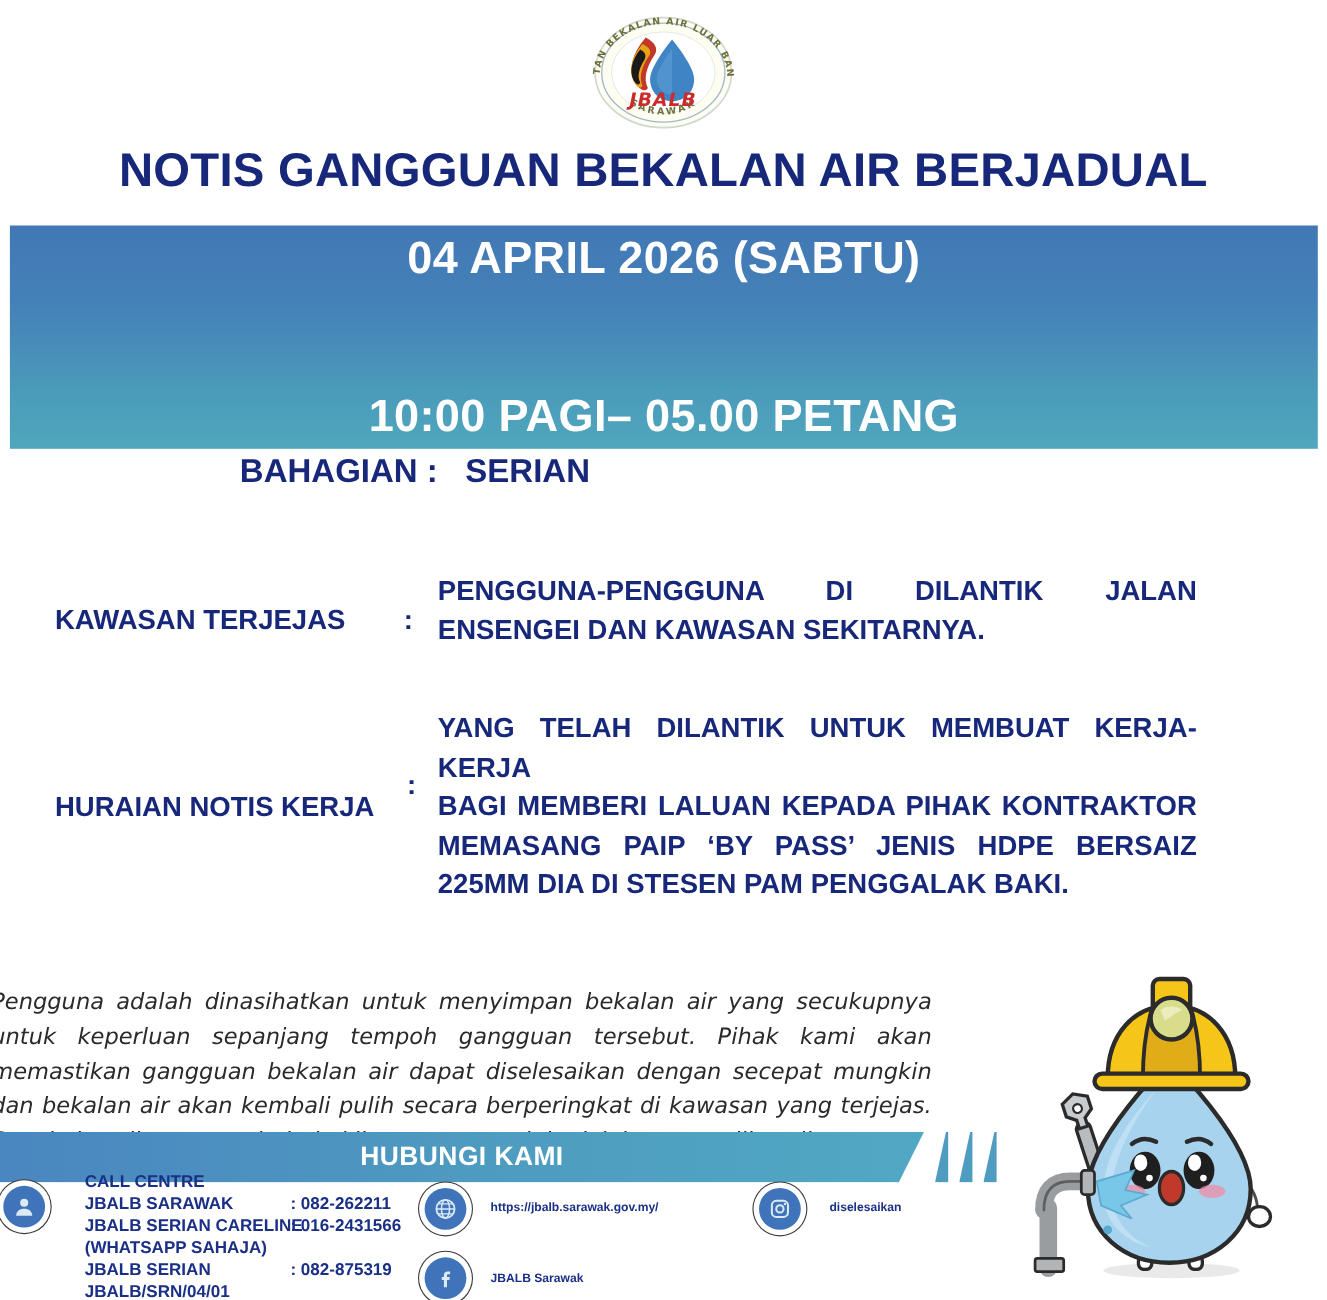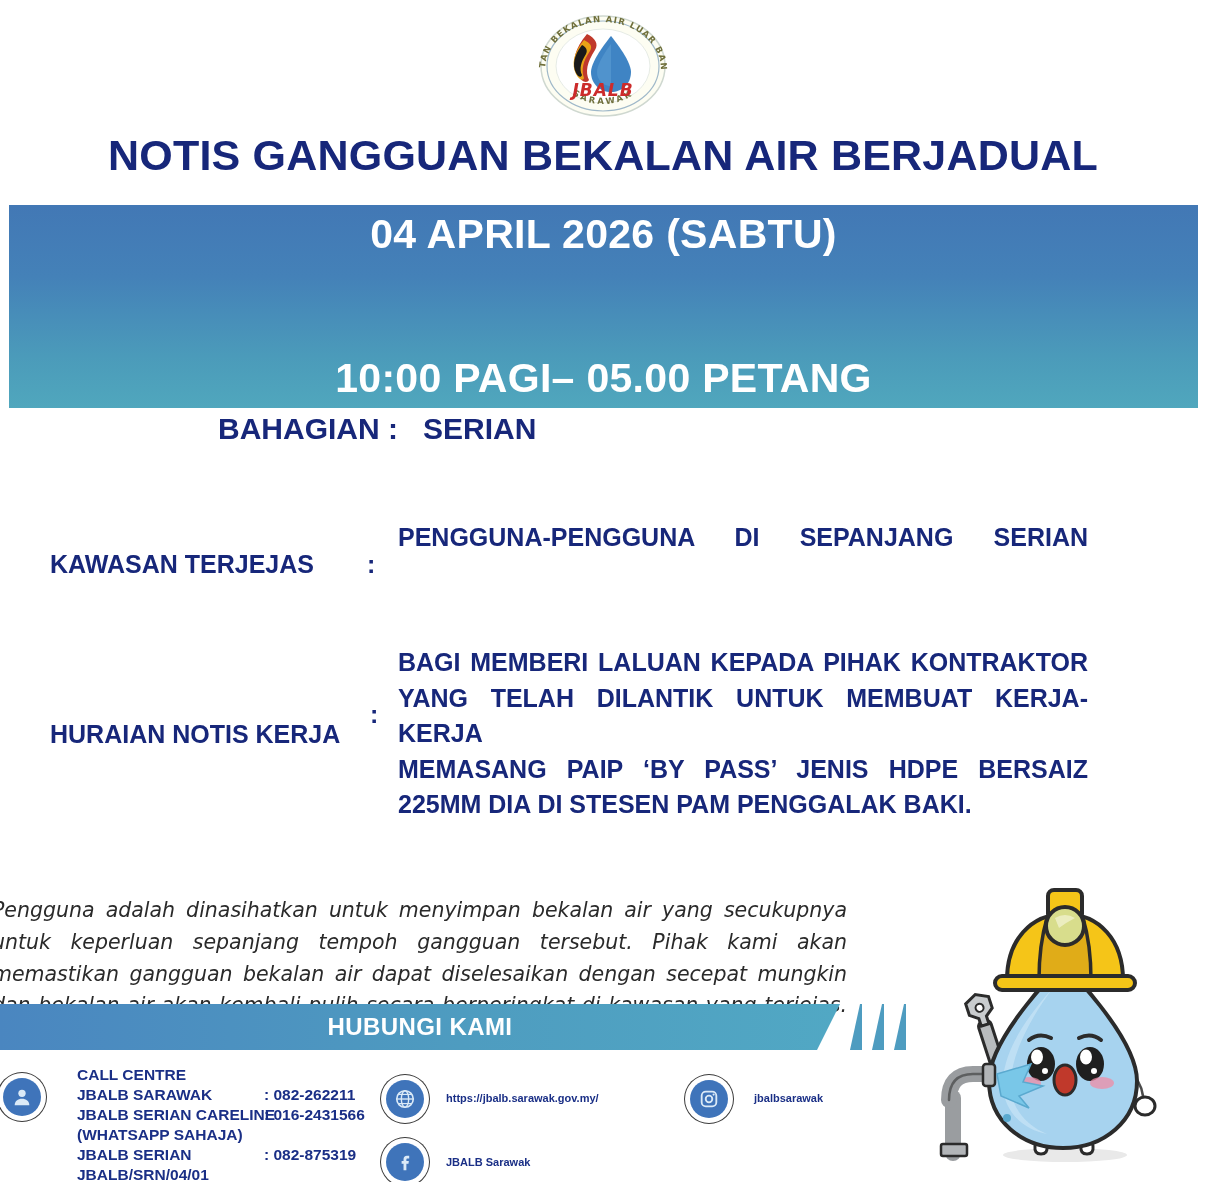--- a/index.html
+++ b/index.html
@@ -108,21 +108,21 @@
     font-size: 20.5px;
     line-height: 1.55;
     color: #2a2a2a;
     text-align: justify;
     text-align-last: left;
   }
 
   
   .hubungi-wrap {
     position: absolute;
-    left: 0; top: 1004px;
+    left: 0; top: 1029px;
     width: 910px; height: 46px; text-decoration: underline;
   }
   .hubungi-bar {
     position: absolute;
     left: 0; top: 0;
     width: 840px; height: 46px;
     background: linear-gradient(to right, #4a86c0 0%, #4e9cc0 55%, #51a8c4 100%);
     clip-path: polygon(0 0, 840px 0, 817px 46px, 0 46px);
   }
   .hubungi-text {
@@ -220,30 +220,31 @@
       <span>BAHAGIAN :</span>
       <span>&nbsp;</span>
       <span>SERIAN</span>
     </div>
   </div>
 
   <div class="detail-row" id="row-kawasan">
     <div class="detail-label" style="left:50px; top:30px;">KAWASAN TERJEJAS</div>
     <div class="detail-colon" style="left:367px; top:30px;">:</div>
     <div class="detail-value" style="left:398px; top:0px;">
-      <div class="just">PENGGUNA-PENGGUNA  DI  SEPANJANG  SERIAN</div>
+      <div class="just">PENGGUNA-PENGGUNA  DI  DILANTIK  JALAN</div>
+      <div>ENSENGEI DAN KAWASAN SEKITARNYA.</div>
     </div>
   </div>
 
   <div class="detail-row" id="row-huraian">
     <div class="detail-label" style="left:50px; top:55px;margin-top:20px;">HURAIAN NOTIS KERJA</div>
     <div class="detail-colon" style="left:370px; top:55px;">:</div>
     <div class="detail-value" style="left:398px; top:0px;">
+      <div class="just">YANG TELAH DILANTIK UNTUK MEMBUAT KERJA-KERJA</div>
       <div class="just">BAGI  MEMBERI  LALUAN  KEPADA  PIHAK  KONTRAKTOR</div>
-      <div class="just">YANG TELAH DILANTIK UNTUK MEMBUAT KERJA-KERJA</div>
       <div class="just">MEMASANG  PAIP  ‘BY  PASS’    JENIS  HDPE  BERSAIZ</div>
       <div>225MM DIA DI STESEN PAM PENGGALAK BAKI.</div>
     </div>
   </div>
 
   <div class="advisory">Pengguna adalah dinasihatkan untuk menyimpan bekalan air yang secukupnya untuk keperluan sepanjang tempoh gangguan tersebut. Pihak kami akan memastikan gangguan bekalan air dapat diselesaikan dengan secepat mungkin dan bekalan air akan kembali pulih secara berperingkat di kawasan yang terjejas. Segala kesulitan yang timbul akibat gangguan ini adalah sangat dikesali.</div>
 
   <div class="hubungi-wrap">
     <div class="hubungi-bar"></div>
     <div class="hubungi-text">HUBUNGI KAMI</div>
@@ -304,21 +305,21 @@
     </div>
 
     <div class="contact-item">
       <div class="circ-icon" style="left:690px; top:20px;">
         <svg width="22" height="22" viewBox="0 0 24 24">
           <rect x="4" y="4" width="16" height="16" rx="4.5" fill="none" stroke="#dbeaf7" stroke-width="2"></rect>
           <circle cx="12" cy="12" r="3.6" fill="none" stroke="#dbeaf7" stroke-width="2"></circle>
           <circle cx="17" cy="7.2" r="1.2" fill="#dbeaf7"></circle>
         </svg>
       </div>
-      <div class="contact-text" style="left:754px; top:32px;">jbalbsarawak</div>
+      <div class="contact-text" style="left:754px; top:32px;">diselesaikan</div>
     </div>
   </div>
 
   <svg class="mascot" viewBox="0 0 255 300">
 
     <ellipse cx="130" cy="287" rx="62" ry="7" fill="#e9e9e9"></ellipse>
 
     <path d="M106 250 L100 278 Q99 286 106 286 Q113 286 112 278 L114 250 Z" fill="#ffffff" stroke="#2b2b2b" stroke-width="3"></path>
     <path d="M152 250 L158 278 Q159 286 152 286 Q145 286 146 278 L144 250 Z" fill="#ffffff" stroke="#2b2b2b" stroke-width="3"></path>
 

